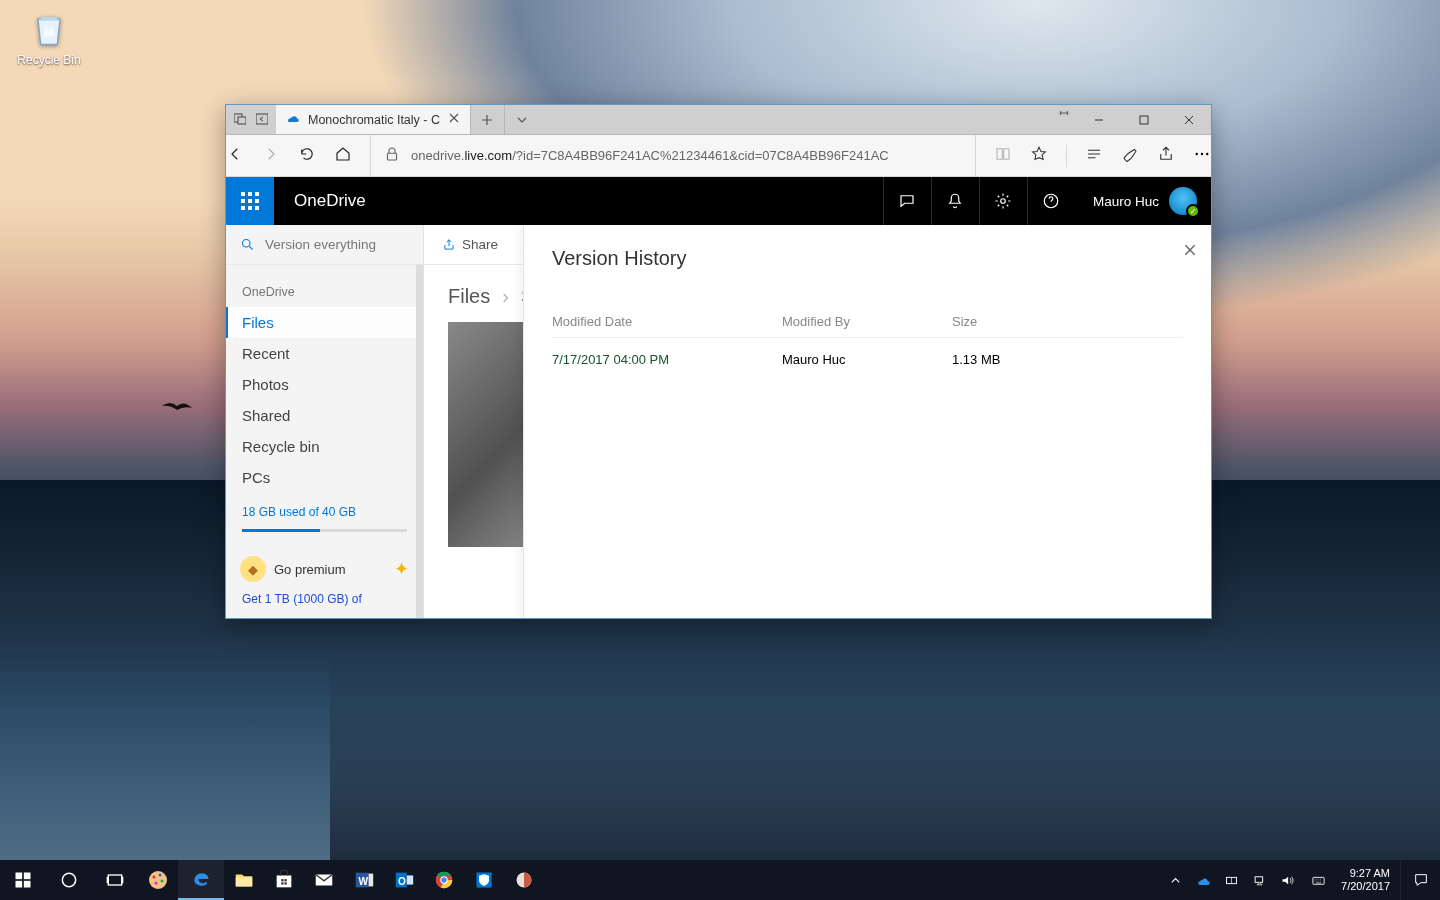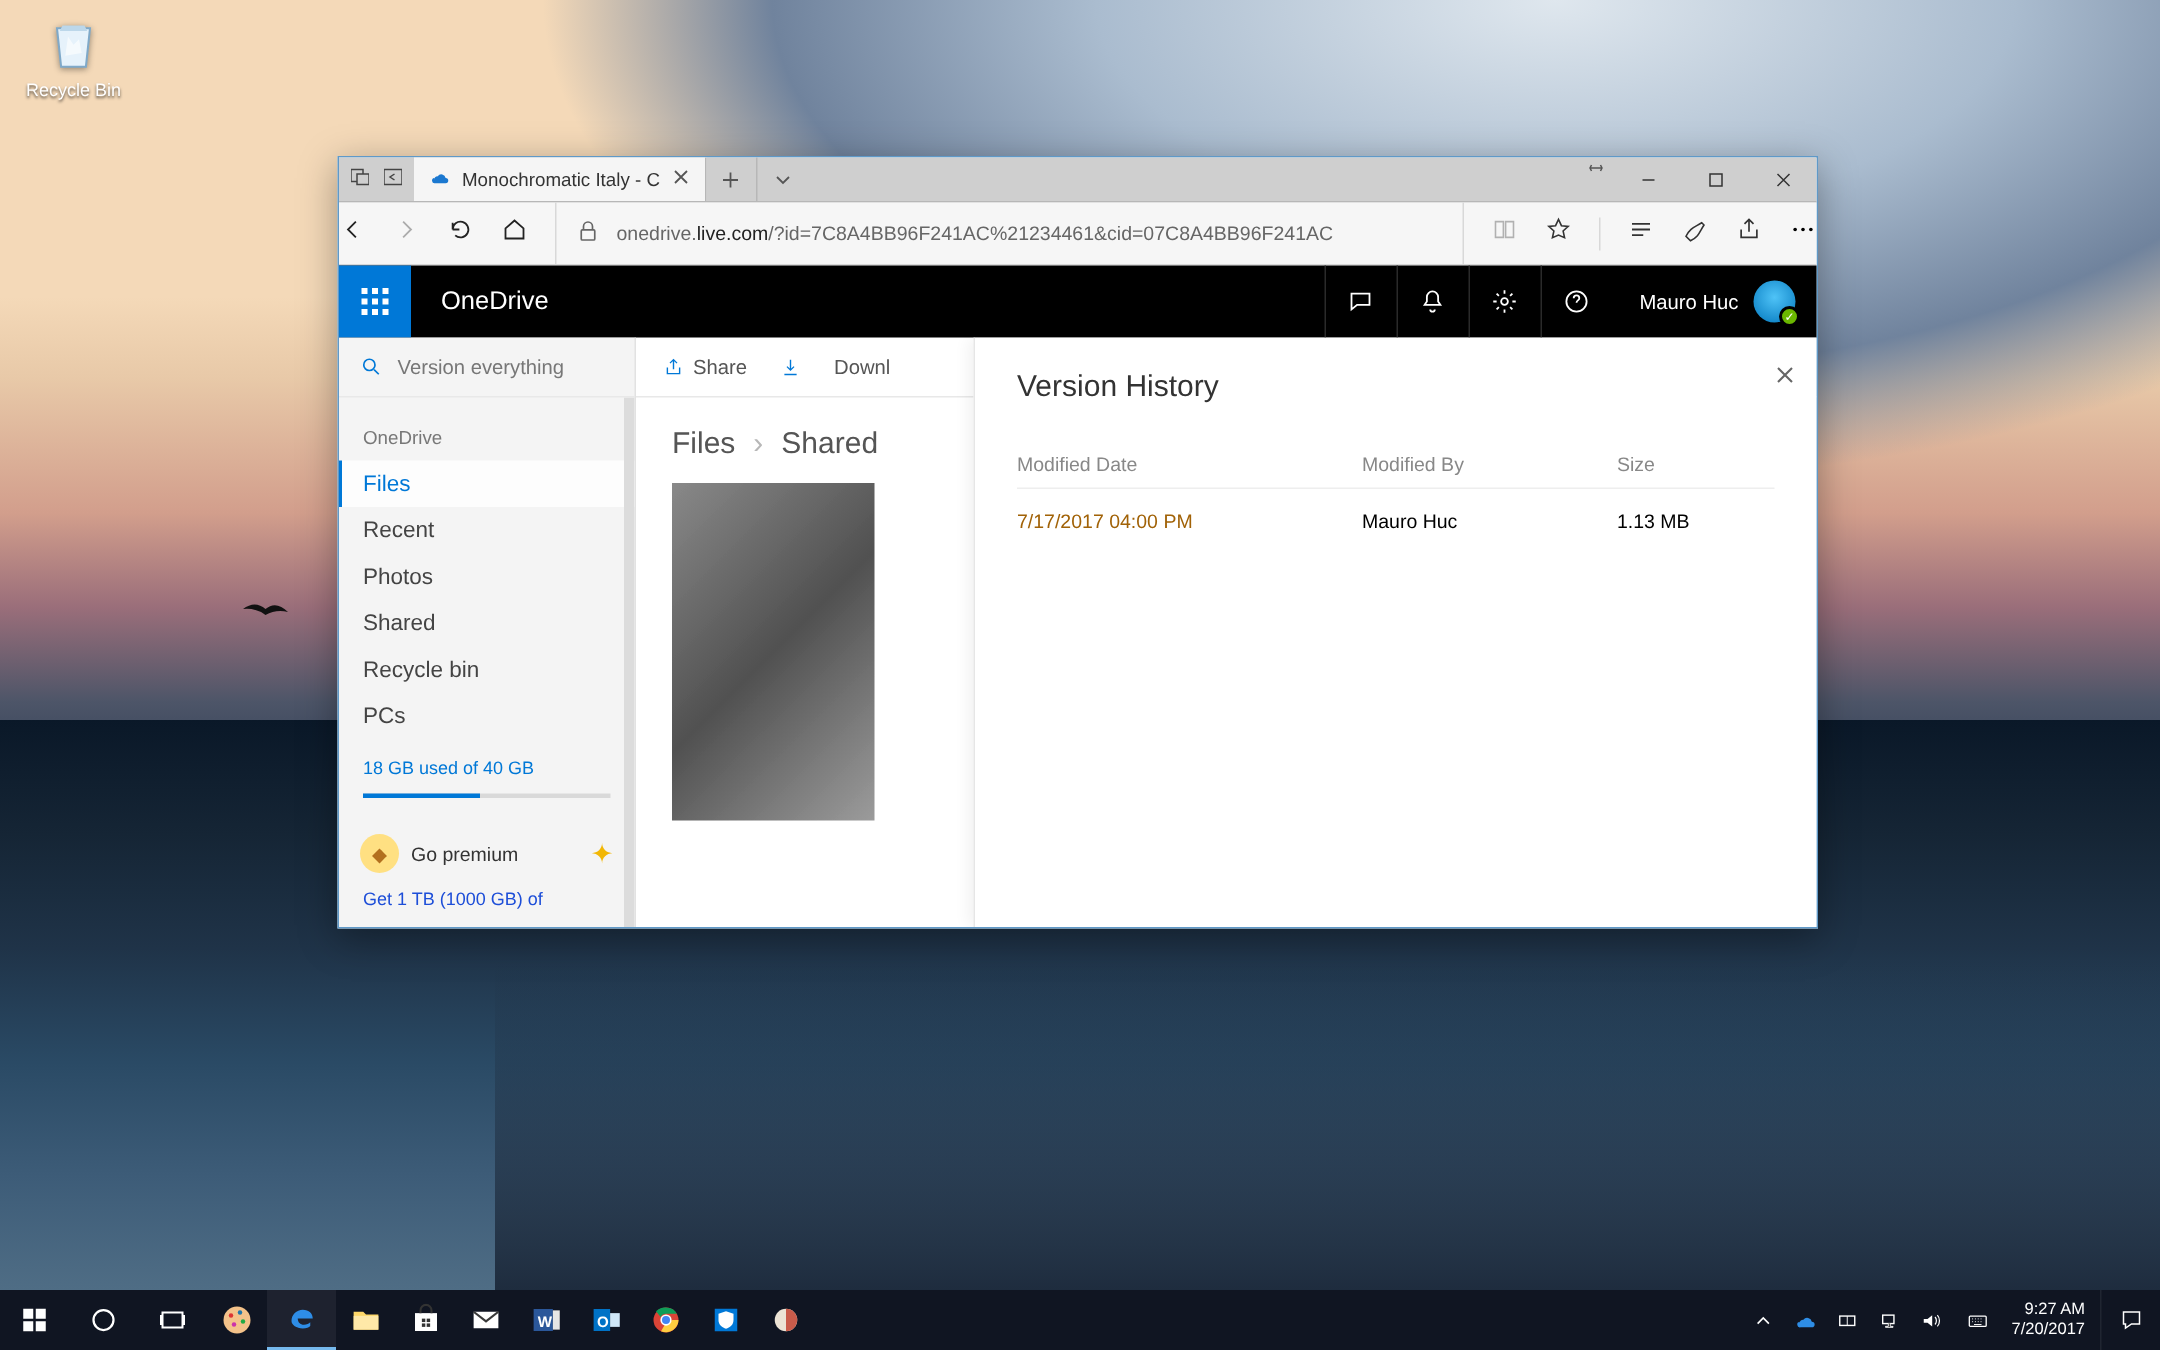--- a/index.html
+++ b/index.html
@@ -126,33 +126,33 @@
 
 .main { flex: 1; display: flex; flex-direction: column; }
 .cmdbar { height: 40px; border-bottom: 1px solid #e8e8e8; display: flex; align-items: center; gap: 22px; padding: 0 18px; font-size: 13.5px; color: #555; }
 .cmdbar svg { width: 14px; height: 14px; color: #0078d7; }
 .breadcrumb { padding: 20px 24px 14px; font-size: 20px; color: #555; display: flex; gap: 12px; align-items: center; }
 .breadcrumb .sep { color: #b8b8b8; }
 .thumb { margin: 0 24px; width: 135px; height: 225px; background: linear-gradient(135deg,#888 0%, #555 50%, #999 100%); filter: grayscale(100%) contrast(1.1); }
 
 
 .panel {
-  position: absolute; right: 0; top: 0; bottom: 0; width: 562px;
+  position: absolute; right: 0; top: 0; bottom: 0; width: 688px;
   background: #fff; border-left: 1px solid #e6e6e6;
   box-shadow: -4px 0 10px rgba(0,0,0,.06);
 }
 .panel .close { position: absolute; right: 14px; top: 18px; color: #666; }
 .panel-title { padding: 22px 28px 24px; font-size: 20px; color: #333; font-weight: 400; }
-.vtable { width: calc(100% - 56px); margin: 0 28px; font-size: 13px; }
+.vtable { width: calc(100% - 56px); margin: 12px 28px; font-size: 13px; }
 .vhead { display: flex; color: #888; padding: 8px 0; border-bottom: 1px solid #eee; }
 .vrow { display: flex; padding: 14px 0; }
 .col-date { width: 230px; }
 .col-by { width: 170px; }
 .col-size { flex: 1; }
-.vrow .col-date { color: #a16207; }
+.vrow .col-date { color: #14532d; }
 
 
 .taskbar {
   position: absolute; left: 0; right: 0; bottom: 0; height: 40px;
   background: #101522; display: flex; align-items: center;
 }
 .task-btn { width: 46px; height: 40px; display: flex; align-items: center; justify-content: center; color: #fff; }
 .task-btn svg { width: 20px; height: 20px; }
 .task-btn.edge-active { border-bottom: 2px solid #76b9ed; background: rgba(255,255,255,.06); }
 .task-app { width: 40px; height: 40px; display: flex; align-items: center; justify-content: center; }

